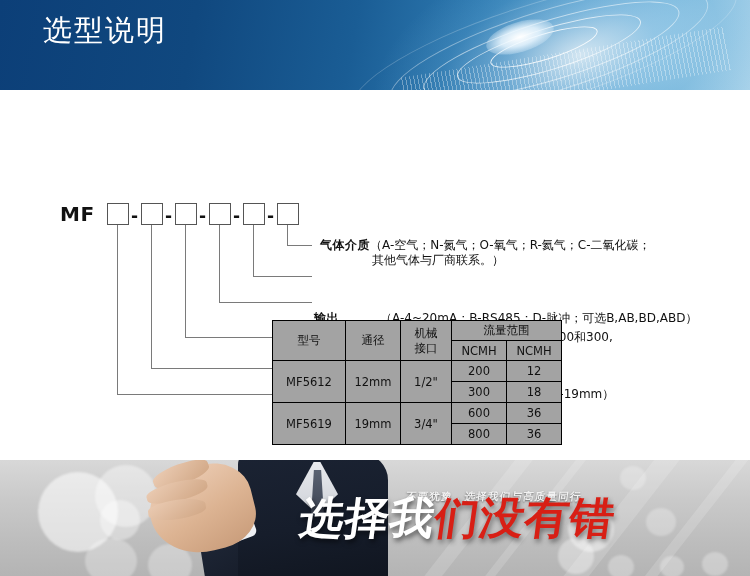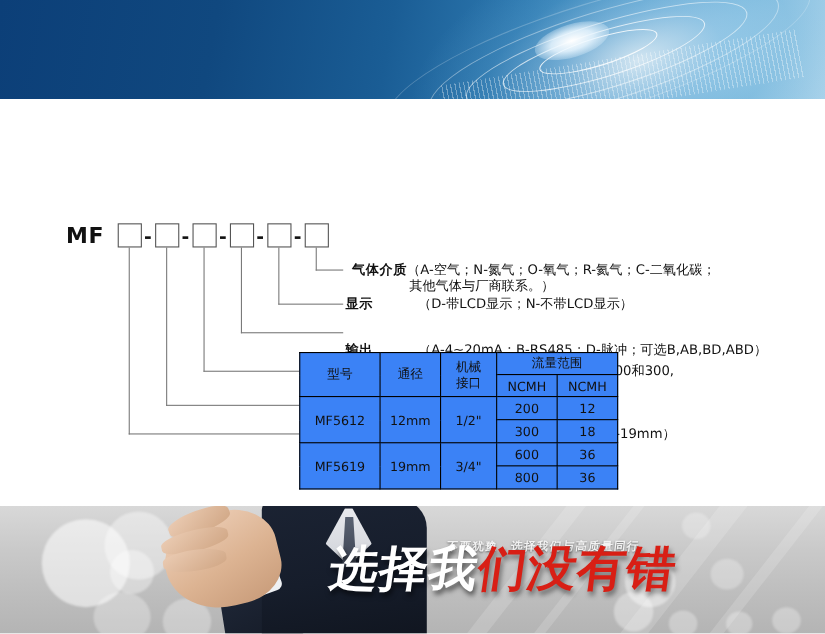--- a/index.html
+++ b/index.html
@@ -39,21 +39,21 @@
   .dash{position:absolute;top:118px;font-size:17px;color:#111;font-weight:700;line-height:1;}
 
   .vline{position:absolute;width:1.3px;background:#7a7a7a;}
   .hline{position:absolute;height:1.3px;background:#7a7a7a;}
 
   .desc{position:absolute;font-size:12px;color:#111;line-height:15px;white-space:nowrap;}
   .desc .lbl{font-weight:700;letter-spacing:.5px;}
 
   
   .tbl-wrap{position:absolute;left:272px;top:320px;}
-  table.spec{border-collapse:collapse;font-size:11.5px;color:#111;background:#3b82f6;}
+  table.spec{border-collapse:collapse;font-size:11.5px;color:#111;background:#a3a3a3;}
   table.spec td,table.spec th{border:1px solid #000;text-align:center;font-weight:400;
        padding:0;vertical-align:middle;}
   .th-cell{font-weight:400;}
 
   
   .banner{position:absolute;left:0;top:460px;width:750px;height:116px;overflow:hidden;
           background:linear-gradient(180deg,#d8d8d8 0%,#c9c9c9 35%,#bdbdbd 70%,#b4b4b4 100%);}
   .bk{position:absolute;border-radius:50%;background:rgba(255,255,255,.55);filter:blur(1px);}
   .diagstreak{position:absolute;background:rgba(255,255,255,.16);transform:rotate(38deg);}
   .suit{position:absolute;left:238px;top:-6px;width:150px;height:128px;
@@ -89,20 +89,21 @@
 
 <div class="header">
   <div class="hdr-glow"></div>
   <div class="ring r5"></div>
   <div class="ring r1"></div>
   <div class="ring r2"></div>
   <div class="ring r3"></div>
   <div class="ring r4"></div>
   <div class="hdr-stripes"></div>
   <div class="hdr-core"></div>
+  <div class="hdr-title">选型说明</div>
 </div>
 
 <div class="diagram">
   <div class="mf-label">MF</div>
 
   <div class="code-box" style="left:107px"></div>
   <div class="dash" style="left:131px">-</div>
   <div class="code-box" style="left:141px"></div>
   <div class="dash" style="left:165px">-</div>
   <div class="code-box" style="left:175px"></div>
@@ -129,23 +130,20 @@
   <div class="hline" style="left:151px;top:278px;width:161px"></div>
 
   <div class="vline" style="left:117px;top:135px;height:170px"></div>
   <div class="hline" style="left:117px;top:304px;width:195px"></div>
 
   <div class="desc" style="left:320px;top:148px">
     <span class="lbl">气体介质</span><span>（A-空气；N-氮气；O-氧气；R-氦气；C-二氧化碳；</span>
     <div style="padding-left:52px">其他气体与厂商联系。）</div>
   </div>
 
-  <div class="desc" style="left:314px;top:179px">
-    <span class="lbl" style="display:inline-block;width:66px">显示</span><span>（D-带LCD显示；N-不带LCD显示）</span>
-  </div>
 
   <div class="desc" style="left:314px;top:221px">
     <span class="lbl" style="display:inline-block;width:66px">输出</span><span>（A-4~20mA；B-RS485；D-脉冲；可选B,AB,BD,ABD）</span>
   </div>
 
   <div class="desc" style="left:314px;top:240px">
     <span class="lbl">最大流量</span><span>（数值,单位为SLPM, MF5612可选200和300,</span>
     <div style="padding-left:56px">MF5619可选600和800)</div>
   </div>
 

